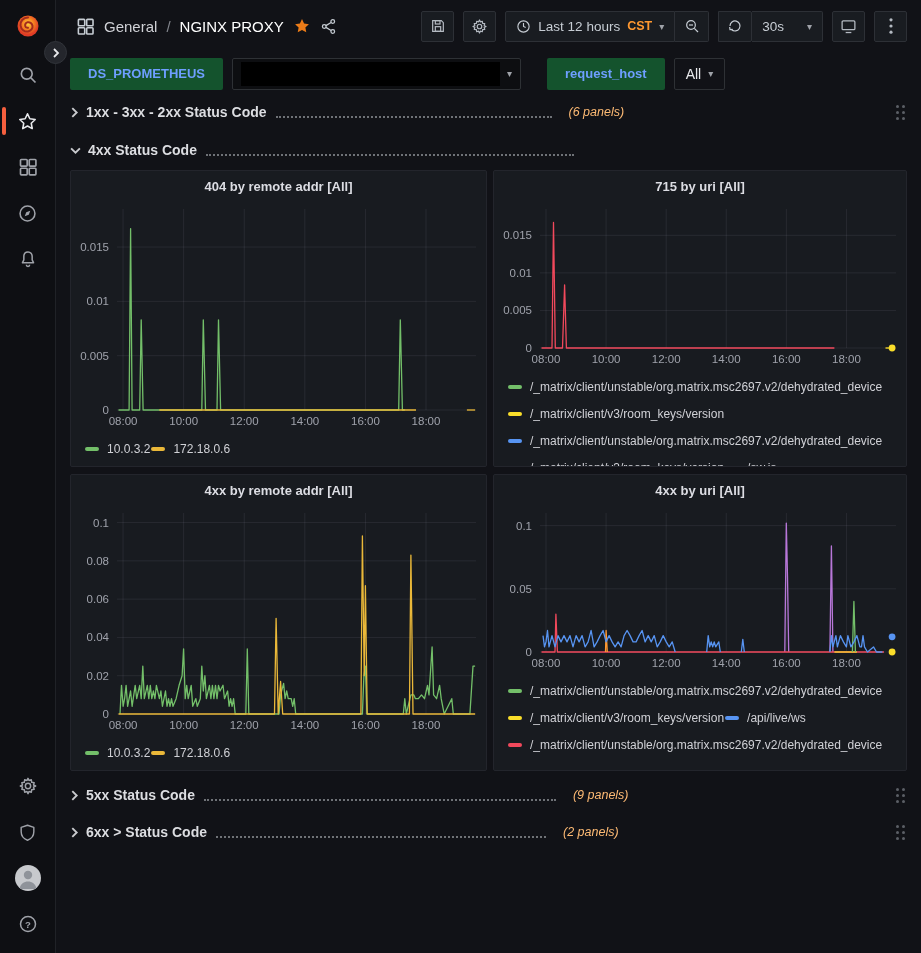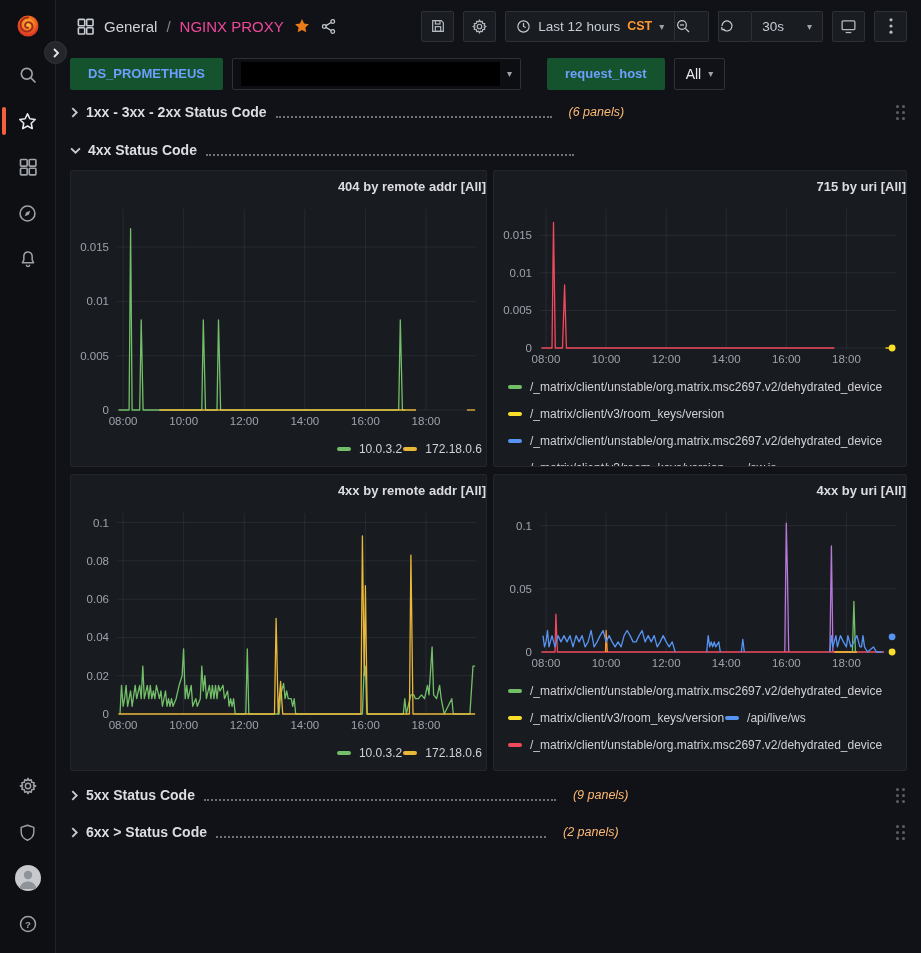--- a/index.html
+++ b/index.html
@@ -23,27 +23,27 @@
     background:#24262c; border:1px solid #31343a; color:#e8e9ec; display:flex; align-items:center;
     justify-content:center; z-index:30; font-size:12px; cursor:pointer; }
 
   
   .main { flex:1; display:flex; flex-direction:column; min-width:0; }
 
   .topnav { height:52px; display:flex; align-items:center; padding:0 14px 0 20px; flex:none; }
   .crumb { display:flex; align-items:center; gap:9px; font-size:15px; }
   .crumb .sect { color:#d0d1d6; cursor:pointer; }
   .crumb .sep { color:#83868d; }
-  .crumb .title { color:#ec4899; cursor:pointer;text-align:center; }
+  .crumb .title { color:#ffffff; cursor:pointer;text-align:center; }
   .icon-btn { width:33px; height:31px; border:1px solid #2d3036; border-radius:2px; background:#191c21;
     display:flex; align-items:center; justify-content:center; color:#b4bac2; cursor:pointer; }
   .nav-right { margin-left:auto; display:flex; align-items:center; gap:9px; }
   .btn-group { display:flex; align-items:center; }
   .btn-group > * { border:1px solid #2d3036; background:#191c21; height:31px; display:flex;
-    align-items:center; color:#c7cdd4; cursor:pointer; }
+    align-items:center; justify-content:center; color:#c7cdd4; cursor:pointer; }
   .btn-group > *:not(:first-child){ border-left:none; }
   .timepick { gap:7px; padding:0 10px; font-size:13.5px; border-radius:2px 0 0 2px; }
   .timepick .tz { color:#ff9830; font-weight:bold; font-size:12.5px; }
   .sq { width:34px; border-radius:0 2px 2px 0; }
   .intv { padding:0 10px; gap:23px; font-size:13.5px; border-radius:0 2px 2px 0; }
   .chev { color:#9fa2a9; font-size:10px; }
 
   .subnav { height:43px; display:flex; align-items:center; gap:9px; padding:0 14px; flex:none; }
   .var-label { height:32px; display:flex; align-items:center; padding:0 12px; background:#14532d;
     border:6px solid #14532d; border-radius:2px; color:#6e9fff; font-size:13px; font-weight:bold; cursor:pointer; }
@@ -60,21 +60,21 @@
   .rowhdr .rh-title { font-size:14px; font-weight:bold; white-space:nowrap; }
   .rowhdr .leader { border-bottom:2px dotted #6f7277; height:11px; margin-left:2px; }
   .rowhdr .count { font-size:12.5px; font-style:italic; color:#fdba74; margin-left:10px; white-space:nowrap; }
   .rowhdr .chevron { color:#c9cace; display:flex; }
   .handle { margin-left:auto; display:grid; grid-template-columns:3px 3px; gap:3px; cursor:grab; padding:2px; }
   .handle i { width:3px; height:3px; border-radius:50%; background:#5c5f66; }
 
   .grid { margin-top:5px; display:grid; grid-template-columns:417px 414px; grid-template-rows:297px 297px;
     gap:7px 6px; }
   .panel { background:#181b20; border:1px solid #23252c; border-radius:2px; display:flex;
-    flex-direction:column; overflow:hidden;align-items:flex-end; }
+    flex-direction:column; overflow:hidden; }
   .ptitle { height:30px; flex:none; display:flex; align-items:center; justify-content:center;
     font-size:13px; font-weight:bold; color:#dcdde3; cursor:pointer; }
   .chart { flex:none; height:230px; }
   .panel.tall-legend .chart { height:168px; }
   .legend { flex:1; overflow:hidden; padding:4px 4px 0 14px; display:flex; flex-wrap:wrap;
     align-content:flex-start; column-gap:1px; }
   .li { display:flex; align-items:center; gap:8px; height:27px; white-space:nowrap; cursor:pointer; }
   .li .sw { width:14px; height:4px; border-radius:2px; flex:none; }
   .li .lt { font-size:12px; color:#d0d1d6; }
 

